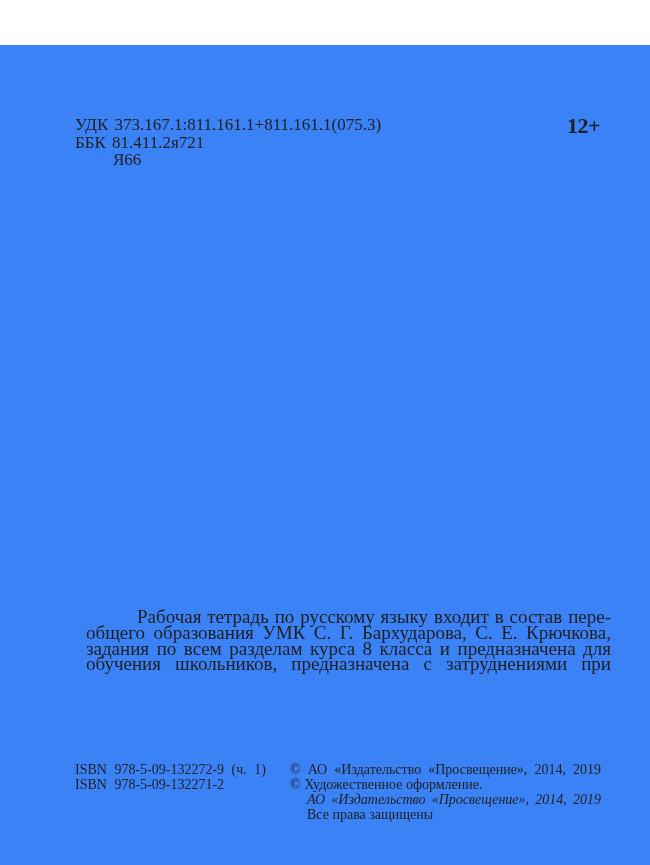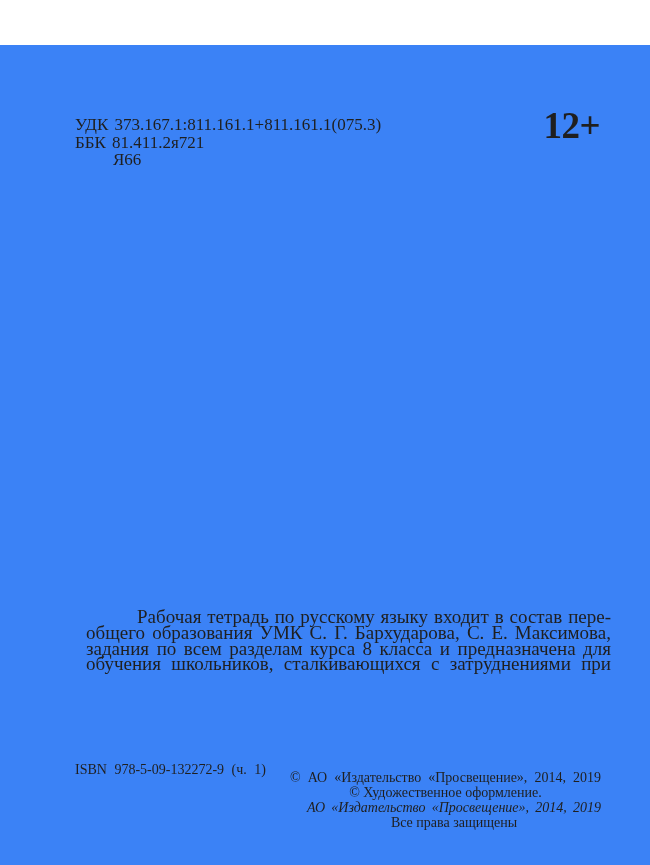--- a/index.html
+++ b/index.html
@@ -29,21 +29,21 @@
     white-space: nowrap;
   }
   .bib-line { display: block; }
   .bib-sign { margin-left: 38px; }
 
   
   .age-rating {
     position: absolute;
     top: 64px;
     right: 50px;
-    font-size: 37px;
+    font-size: 22px;
     font-weight: bold;
     letter-spacing: -0.5px;
     line-height: 34px;
   }
 
   
   .annotation {
     position: absolute;
     left: 86px;
     top: 564px;
@@ -76,24 +76,24 @@
     left: 75px;
     top: 0;
     font-weight: normal;
     word-spacing: 4px;
     white-space: nowrap;
   }
   .isbn-line { display: block; }
   .copyright-block {
     position: absolute;
     left: 290px;
-    top: 8px;
+    top: 0;
     width: 311px;
   }
-  .copyright-line { display: block; text-align: center; }
+  .copyright-line { display: block; }
   .copyright-line.just {
     text-align: justify;
     text-align-last: justify;
   }
   .copyright-line.hang {
     padding-left: 17px;
   }
   .copyright-line.hang.just {
     text-align: justify;
     text-align-last: justify;
@@ -108,28 +108,29 @@
   <div class="bib-block">
     <span class="bib-line">УДК 373.167.1:811.161.1+811.161.1(075.3)</span>
     <span class="bib-line">ББК 81.411.2я721</span>
     <span class="bib-line bib-sign">Я66</span>
   </div>
 
   <div class="age-rating">12+</div>
 
   <div class="annotation">
     <span class="line just indent">Рабочая тетрадь по русскому языку входит в состав пере-</span>
-    <span class="line just">общего образования УМК С. Г. Бархударова, С. Е. Максимова,</span>
+    <span class="line just">общего образования УМК С. Г. Бархударова, С. Е. Крючкова,</span>
     <span class="line just">задания по всем разделам курса 8 класса и предназначена для</span>
-    <span class="line just">обучения школьников, сталкивающихся с затруднениями при</span>
+    <span class="line just">обучения школьников, предназначена с затруднениями при</span>
   </div>
 
   <div class="imprint">
     <div class="isbn-block">
       <span class="isbn-line">ISBN 978-5-09-132272-9 (ч. 1)</span>
+      <span class="isbn-line">ISBN 978-5-09-132271-2</span>
     </div>
     <div class="copyright-block">
       <span class="copyright-line just">© АО «Издательство «Просвещение», 2014, 2019</span>
       <span class="copyright-line">© Художественное оформление.</span>
       <span class="copyright-line hang just">АО «Издательство «Просвещение», 2014, 2019</span>
       <span class="copyright-line hang">Все права защищены</span>
     </div>
   </div>
 
 </div>

